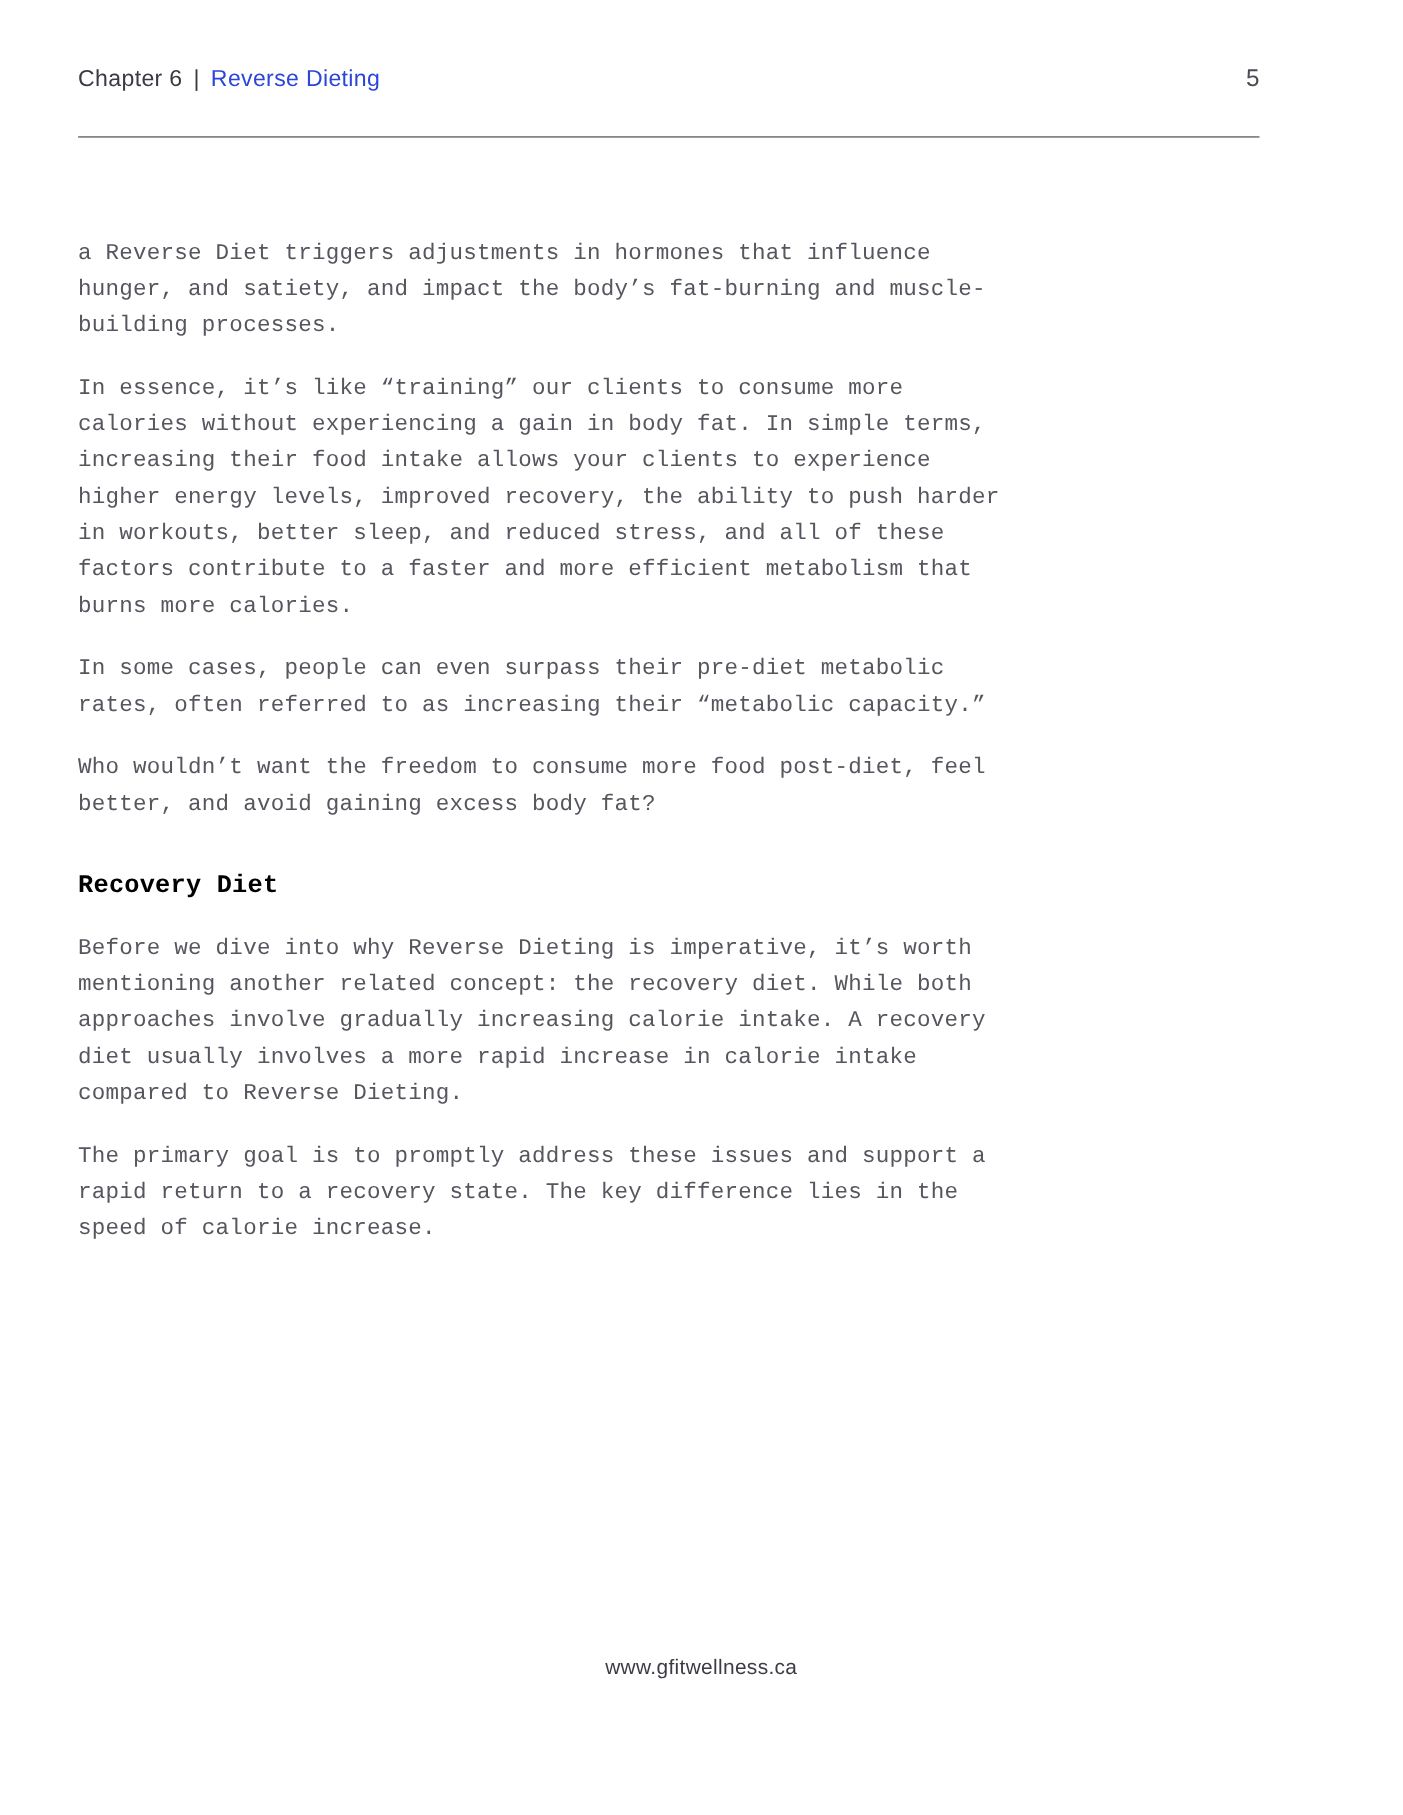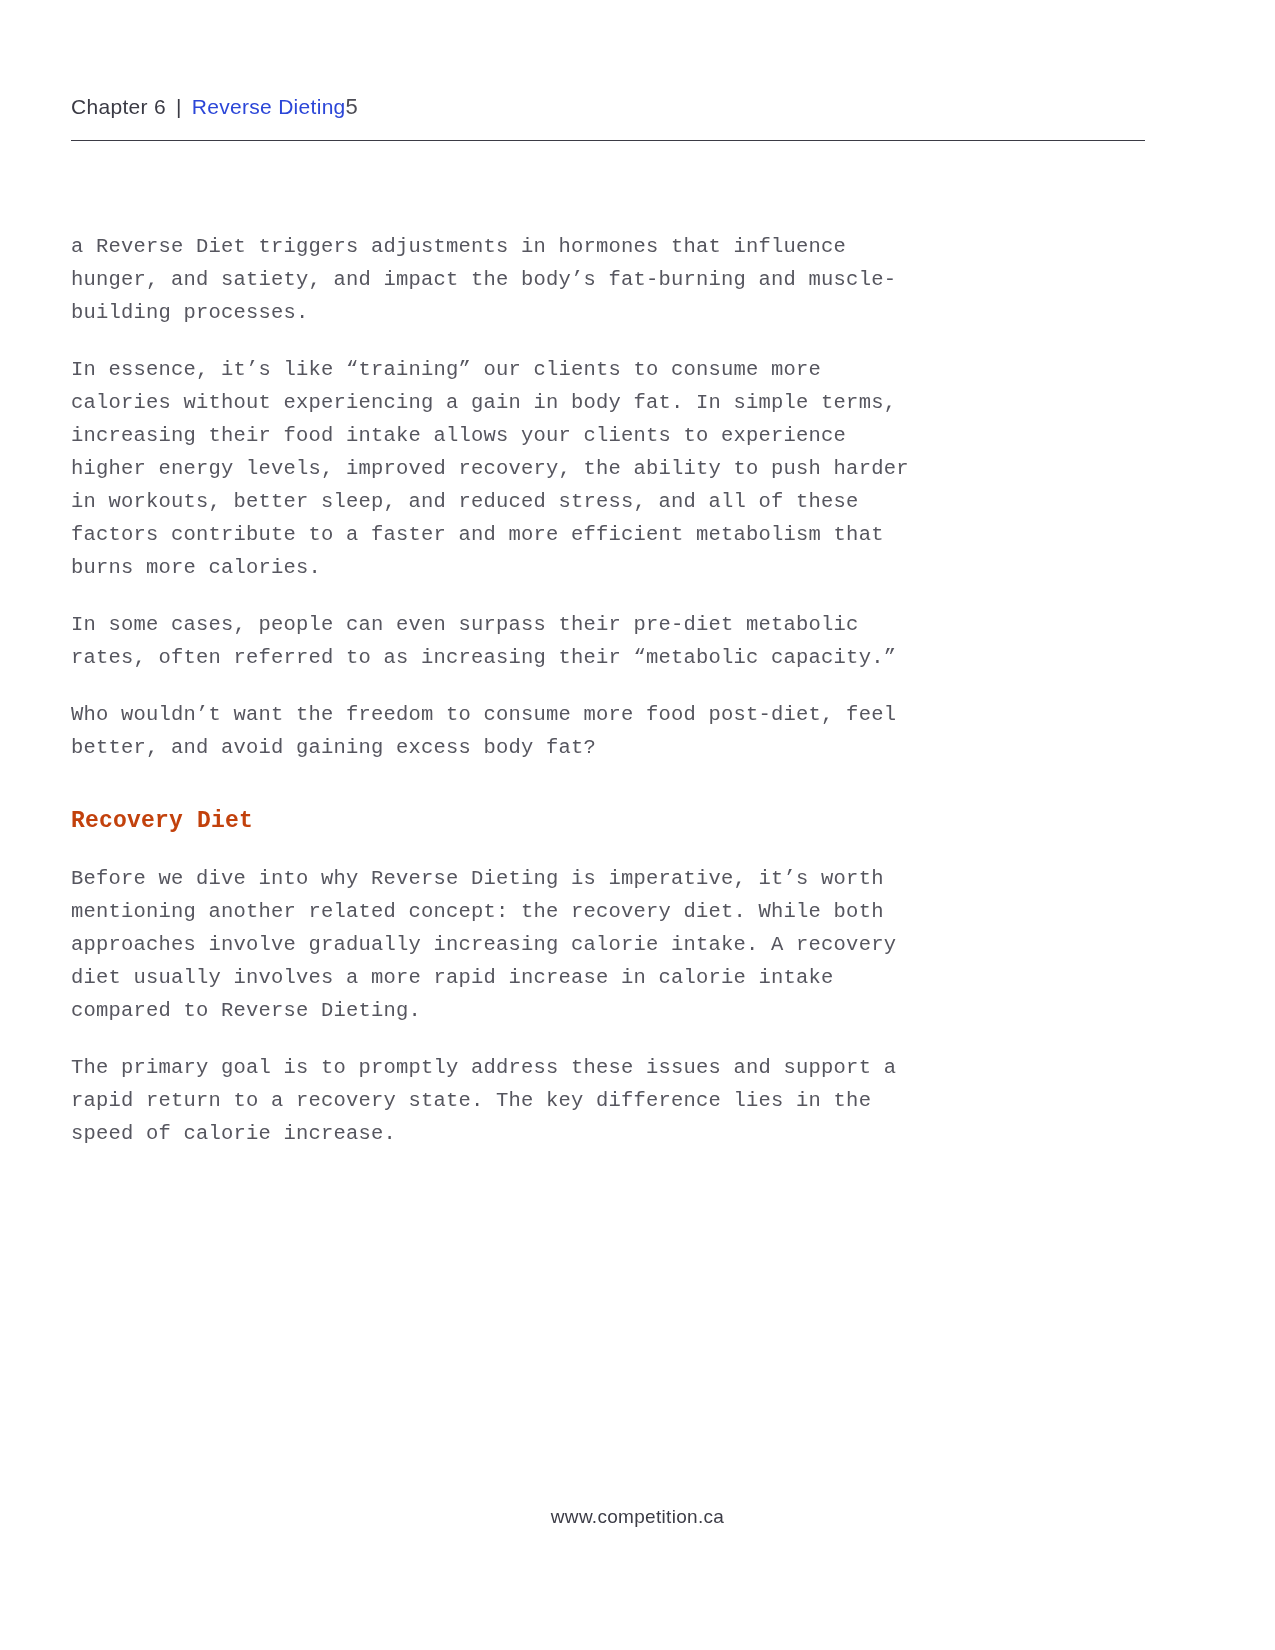--- a/index.html
+++ b/index.html
@@ -13,23 +13,23 @@
   }
   .page {
     position: absolute;
     inset: 0;
     background: #ffffff;
     padding: 58px 130px 0 71px;
   }
   .header {
     display: flex;
     align-items: baseline;
-    padding-bottom: 20px;
+    justify-content: space-between;
+    padding-bottom: 40px;
     border-bottom: 1.5px solid #3b3b45;
-    margin-top: 36px;
   }
   .header-left {
     font-size: 21px;
     letter-spacing: 0.3px;
   }
   .chapter-label {
     color: #3a3a44;
     font-weight: 500;
   }
   .header-sep {
@@ -52,21 +52,21 @@
   .para {
     font-size: 20.5px;
     line-height: 33px;
     letter-spacing: 0.2px;
     color: #56565f;
     margin-bottom: 24px;
   }
   .section-heading {
     font-size: 23px;
     font-weight: 700;
-    color: #c2410c;
+    color: #000000;
     letter-spacing: 0.2px;
     margin-top: 44px;
     margin-bottom: 28px;
   }
   .footer {
     position: absolute;
     left: 0;
     right: 0;
     bottom: 122px;
     text-align: center;
@@ -93,16 +93,16 @@
     <p class="para">In some cases, people can even surpass their pre-diet metabolic rates, often referred to as increasing their “metabolic capacity.”</p>
     <p class="para">Who wouldn’t want the freedom to consume more food post-diet, feel better, and avoid gaining excess body fat?</p>
 
     <h2 class="section-heading">Recovery Diet</h2>
 
     <p class="para">Before we dive into why Reverse Dieting is imperative, it’s worth mentioning another related concept: the recovery diet. While both approaches involve gradually increasing calorie intake. A recovery diet usually involves a more rapid increase in calorie intake compared to Reverse Dieting.</p>
     <p class="para">The primary goal is to promptly address these issues and support a rapid return to a recovery state. The key difference lies in the speed of calorie increase.</p>
   </div>
 
   <div class="footer">
-    <span>www.competition.ca</span>
+    <span>www.gfitwellness.ca</span>
   </div>
 
 </div>
 
 </body></html>

